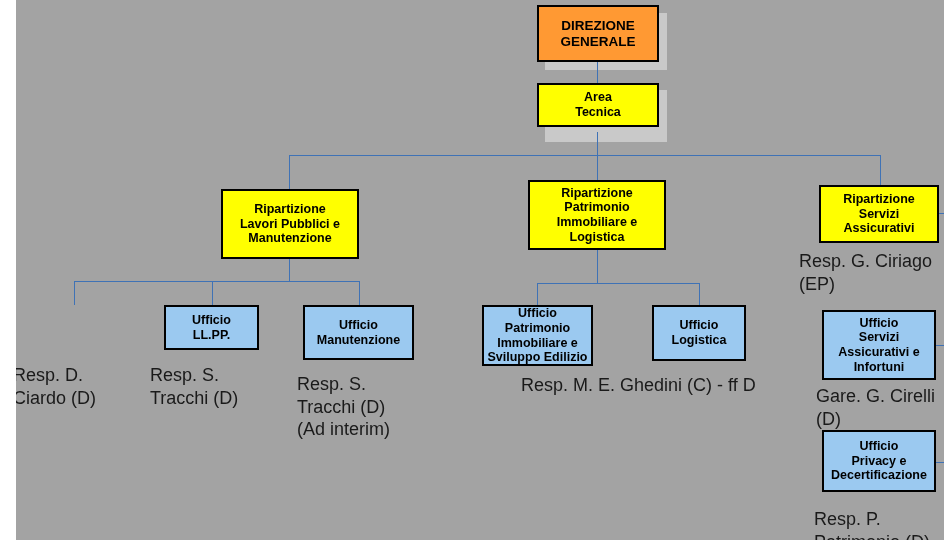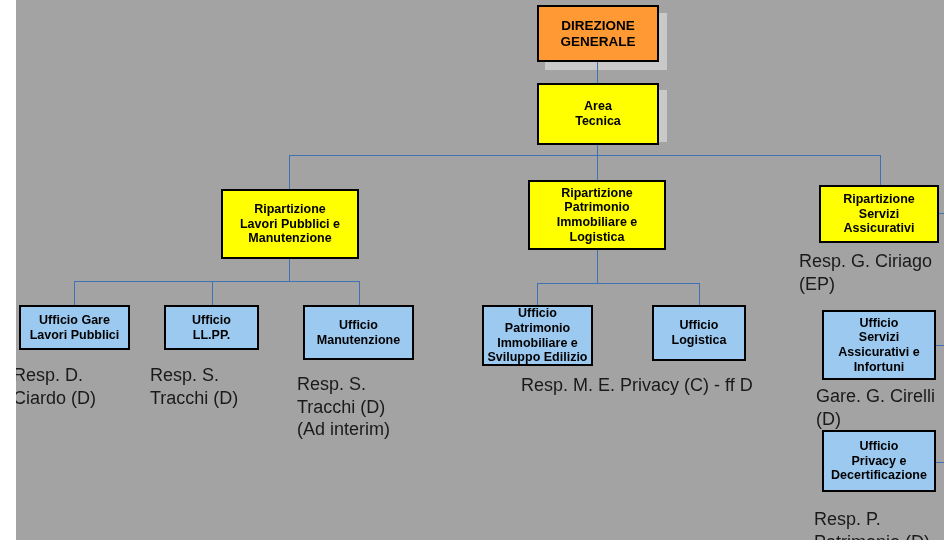--- a/index.html
+++ b/index.html
@@ -98,21 +98,21 @@
   <div class="line h" style="left:921px; top:213px; width:21px;"></div>
   <div class="line v" style="left:941px; top:213px; height:250px;"></div>
   <div class="line h" style="left:919px; top:345px; width:23px;"></div>
   <div class="line h" style="left:919px; top:462px; width:23px;"></div>
 
   <div class="node orange" style="left:521px; top:5px; width:122px; height:57px; font-size:13.5px;">
     <span class="txt">DIREZIONE
 GENERALE</span>
   </div>
 
-  <div class="node yellow" style="left:521px; top:83px; width:122px; height:62px; font-size:12.5px;justify-content:center;">
+  <div class="node yellow" style="left:521px; top:83px; width:122px; height:44px; font-size:12.5px;justify-content:center;">
     <span class="txt">Area
 Tecnica</span>
   </div>
 
   <div class="node yellow" style="left:205px; top:189px; width:138px; height:70px; font-size:12.5px;">
     <span class="txt">Ripartizione
 Lavori Pubblici e
 Manutenzione</span>
   </div>
 
@@ -123,24 +123,20 @@
 Logistica</span>
   </div>
 
   <div class="node yellow" style="left:803px; top:185px; width:120px; height:58px; font-size:12.5px;">
     <span class="txt">Ripartizione
 Servizi
 Assicurativi</span>
   </div>
   <div class="caption" style="left:783px; top:250px; width:160px;">Resp. G. Ciriago (EP)</div>
 
-  <div class="node blue" style="left:3px; top:305px; width:111px; height:45px; font-size:12.5px;">
-    <span class="txt">Ufficio Gare
-Lavori Pubblici</span>
-  </div>
   <div class="caption" style="left:-3px; top:364px; width:123px;">Resp. D. Ciardo (D)</div>
 
   <div class="node blue" style="left:148px; top:305px; width:95px; height:45px; font-size:12.5px;">
     <span class="txt">Ufficio
 LL.PP.</span>
   </div>
   <div class="caption" style="left:134px; top:364px; width:123px;">Resp. S. Tracchi (D)</div>
 
   <div class="node blue" style="left:287px; top:305px; width:111px; height:55px; font-size:12.5px;">
     <span class="txt">Ufficio
@@ -153,21 +149,21 @@
     <span class="txt">Ufficio
 Patrimonio
 Immobiliare e
 Sviluppo Edilizio</span>
   </div>
 
   <div class="node blue" style="left:636px; top:305px; width:94px; height:56px; font-size:12.5px;">
     <span class="txt">Ufficio
 Logistica</span>
   </div>
-  <div class="caption" style="left:505px; top:374px; width:290px;">Resp. M. E. Privacy (C) -  ff D</div>
+  <div class="caption" style="left:505px; top:374px; width:290px;">Resp. M. E. Ghedini (C) -  ff D</div>
 
   <div class="node blue" style="left:806px; top:310px; width:114px; height:70px; font-size:12.5px;">
     <span class="txt">Ufficio
 Servizi
 Assicurativi e
 Infortuni</span>
   </div>
   <div class="caption" style="left:800px; top:385px; width:130px;">Gare. G. Cirelli (D)</div>
 
   <div class="node blue" style="left:806px; top:430px; width:114px; height:62px; font-size:12.5px;">

